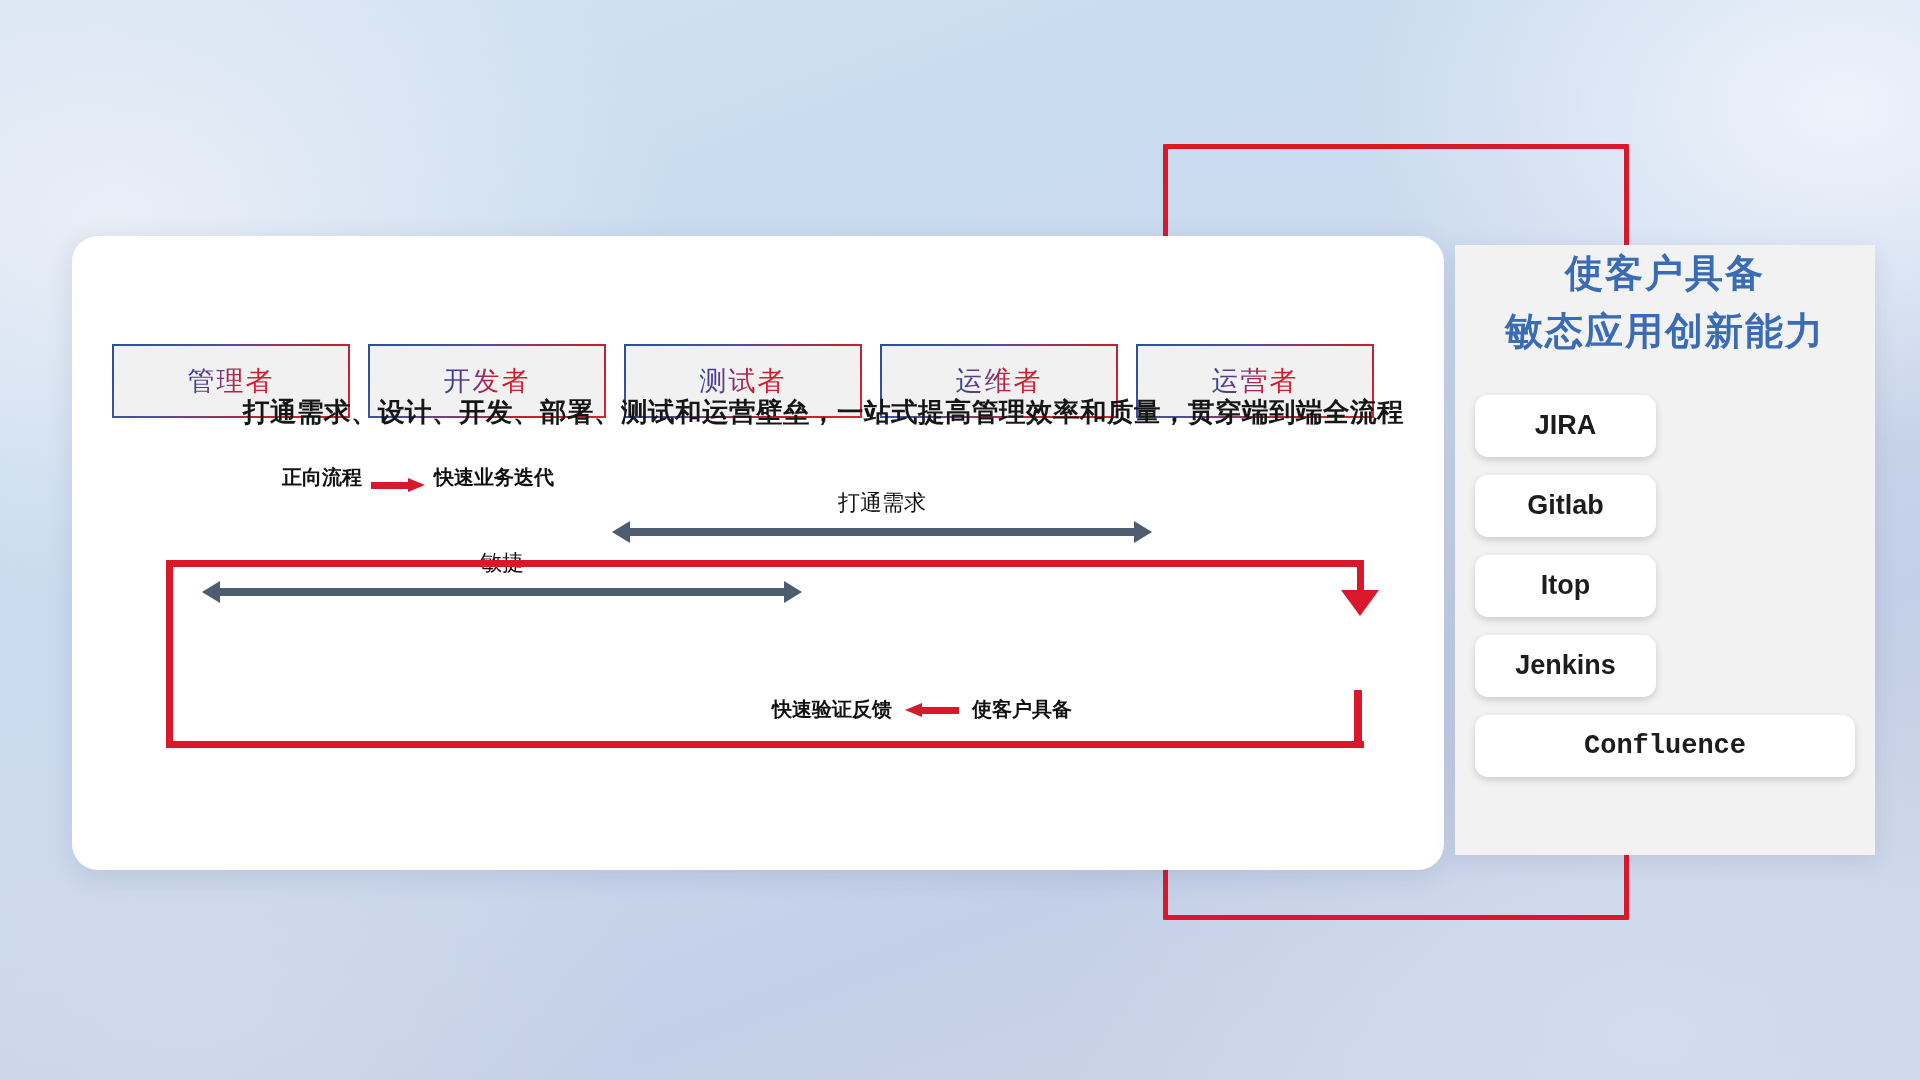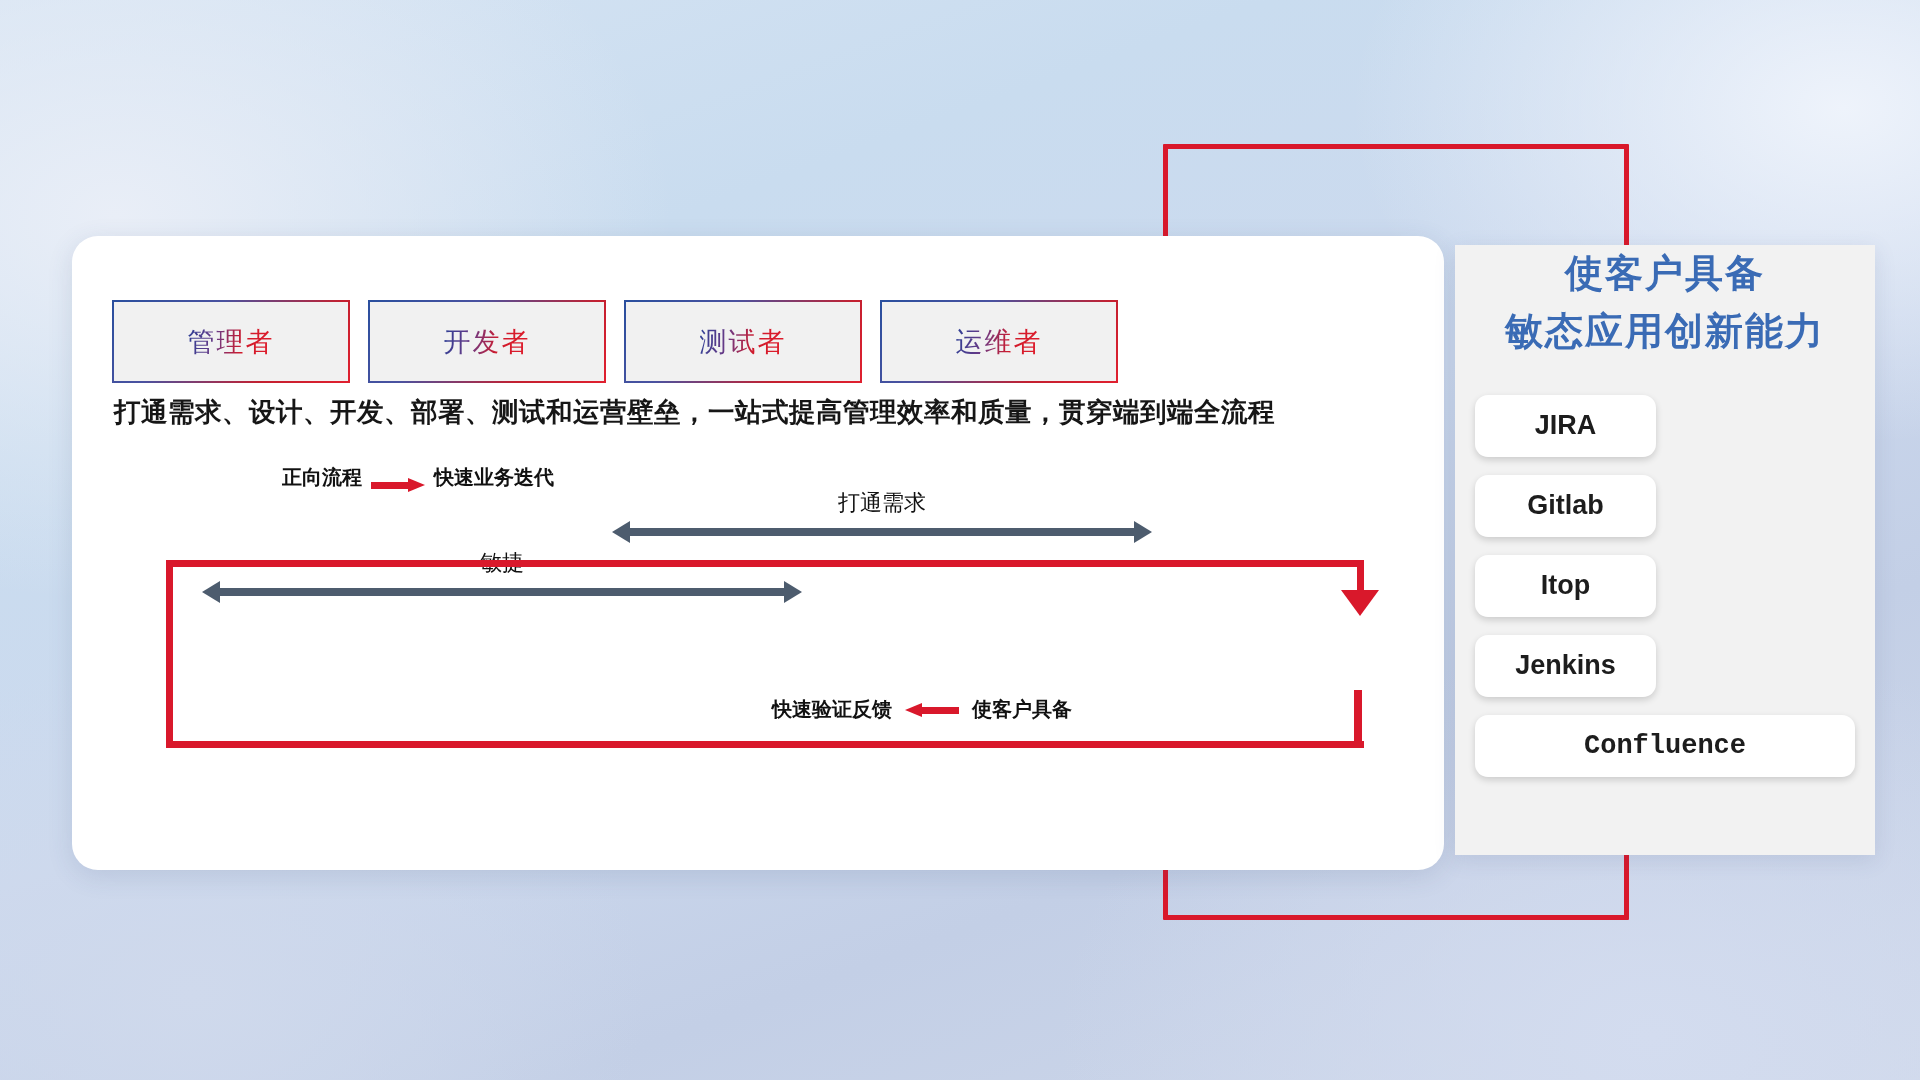--- a/index.html
+++ b/index.html
@@ -25,33 +25,33 @@
   
   .main-card {
     position: absolute; left: 72px; top: 236px; width: 1372px; height: 634px;
     background: #ffffff; border-radius: 26px; z-index: 3;
     box-shadow: 0 6px 26px rgba(60,80,120,.14);
   }
 
   
   .roles { position: absolute; left: 40px; top: 64px; display: flex; gap: 18px; }
   .role-chip {
-    width: 238px; height: 83px; background: #f1f1f1;
+    width: 238px; height: 74px; background: #f1f1f1;
     border-width: 2px; border-style: solid;
     border-image: linear-gradient(135deg, #2a4f9e 0%, #4a52a0 35%, #c32030 72%, #e0202f 100%) 1;
-    display: flex; align-items: center; justify-content: center;
+    display: flex; align-items: center; justify-content: center; margin-top: 44px;
   }
   .role-chip span {
     font-size: 27px; font-weight: 500; letter-spacing: 2px;
     background: linear-gradient(100deg, #2b3f96 0%, #6a3a86 32%, #d01a2b 62%, #e11b2a 100%);
     -webkit-background-clip: text; background-clip: text; color: transparent;
   }
 
   .headline {
-    position: absolute; left: 42px; top: 158px; width: 1290px; text-align: left;
+    position: absolute; left: 42px; top: 158px; width: 1290px; text-align: right;
     font-size: 26.5px; font-weight: 700; color: #161616; letter-spacing: .5px;
     white-space: nowrap;
   }
 
   
   .legend-fwd { position: absolute; left: 210px; top: 228px; display: flex; align-items: flex-end; gap: 9px; }
   .legend-fb  { position: absolute; left: 700px; top: 460px; display: flex; align-items: center; gap: 13px; }
   .legend-txt { font-size: 20px; font-weight: 700; color: #111; white-space: nowrap; }
   .ar-red-r { width: 54px; height: 13px; position: relative; }
   .ar-red-r::before { content:""; position:absolute; left:0; top:4px; width:38px; height:7px; background:#d9182b; }
@@ -148,20 +148,23 @@
       </div>
       <div class="role-chip">
         <span>开发者</span>
       </div>
       <div class="role-chip">
         <span>测试者</span>
       </div>
       <div class="role-chip">
         <span>运维者</span>
       </div>
+      <div class="role-chip">
+        <span>运营者</span>
+      </div>
     </div>
 
     <div class="headline">打通需求、设计、开发、部署、测试和运营壁垒，一站式提高管理效率和质量，贯穿端到端全流程</div>
 
     <div class="legend-fwd">
       <div class="legend-txt">正向流程</div>
       <div class="ar-red-r"></div>
       <div class="legend-txt">快速业务迭代</div>
     </div>
 

